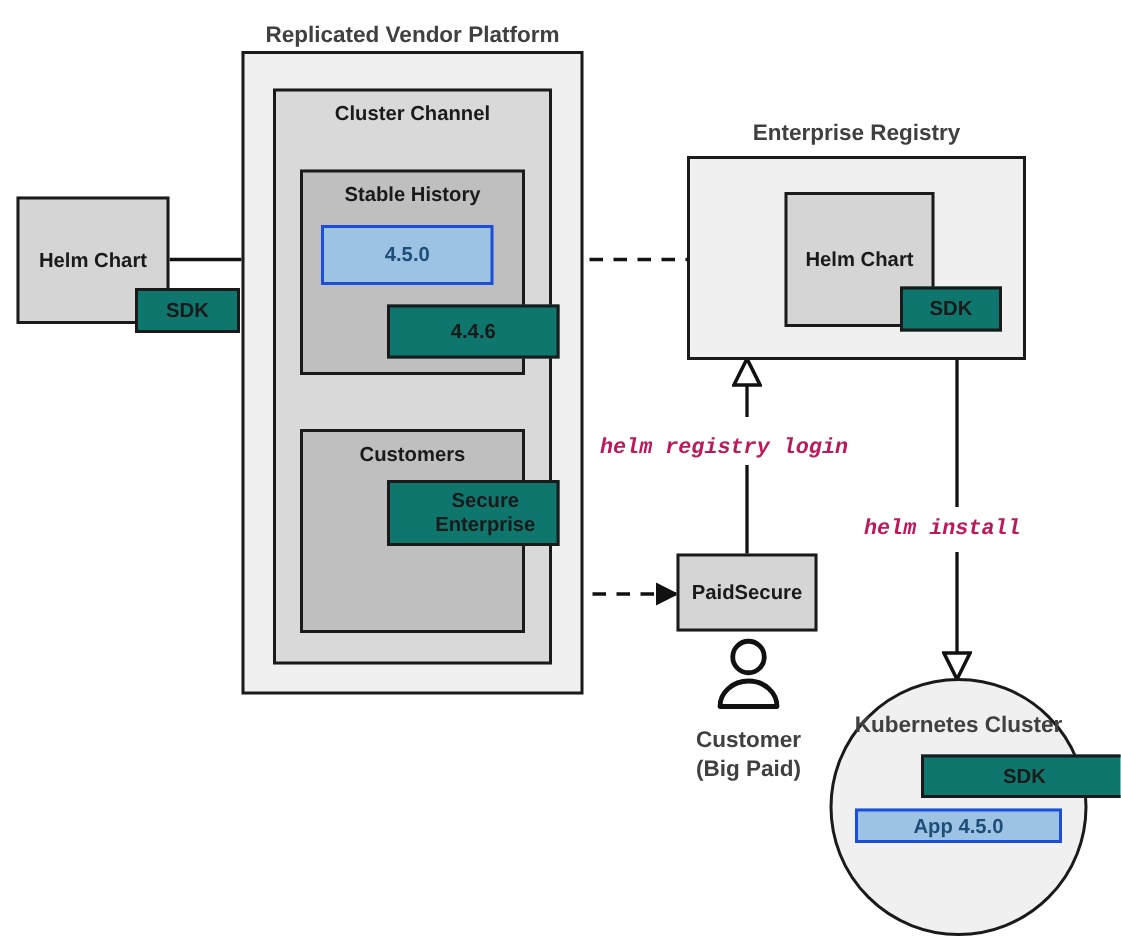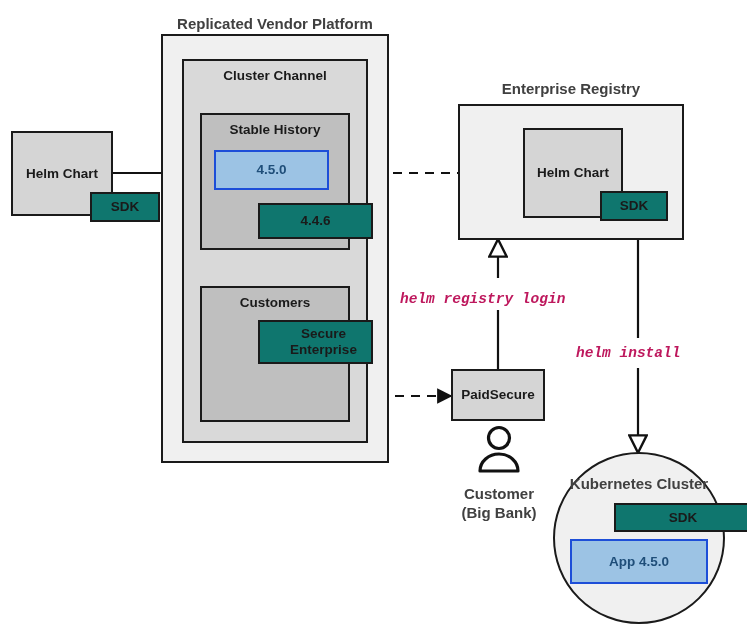--- a/index.html
+++ b/index.html
@@ -179,28 +179,28 @@
     <span>Paid</span>
     <span>Secure</span>
   </div>
 
   <svg class="person" style="left:474px; top:425px;" width="50" height="48" viewBox="0 0 50 48">
     <circle cx="25" cy="13" r="10.5" fill="none" stroke="#111111" stroke-width="3.2"></circle>
     <path d="M 6 46 A 19 17 0 0 1 44 46 Z" fill="none" stroke="#111111" stroke-width="3.2" stroke-linejoin="round"></path>
   </svg>
   <div class="caption" style="left:424px; top:485px; width:150px;">
     <div>Customer</div>
-    <div>(Big Bank)</div>
+    <div>(Big Paid)</div>
   </div>
 
   <div class="mono" style="left:400px; top:291px;">helm registry login</div>
   <div class="mono" style="left:576px; top:345px;">helm install</div>
 
   <div class="circle" style="left:553px; top:452px; width:172px; height:172px;"></div>
   <div class="caption" style="left:553px; top:475px; width:172px;">Kubernetes Cluster</div>
   <div class="box fill-white" style="left:570px; top:503px; width:138px; height:29px; font-size:13.5px;">
     <span>SDK</span>
   </div>
-  <div class="box blue-box" style="left:570px; top:539px; width:138px; height:45px; font-size:13.5px;">
+  <div class="box blue-box" style="left:570px; top:539px; width:138px; height:23px; font-size:13.5px;">
     <span>App 4.5.0</span>
   </div>
 
 </div>
 
 </body></html>

